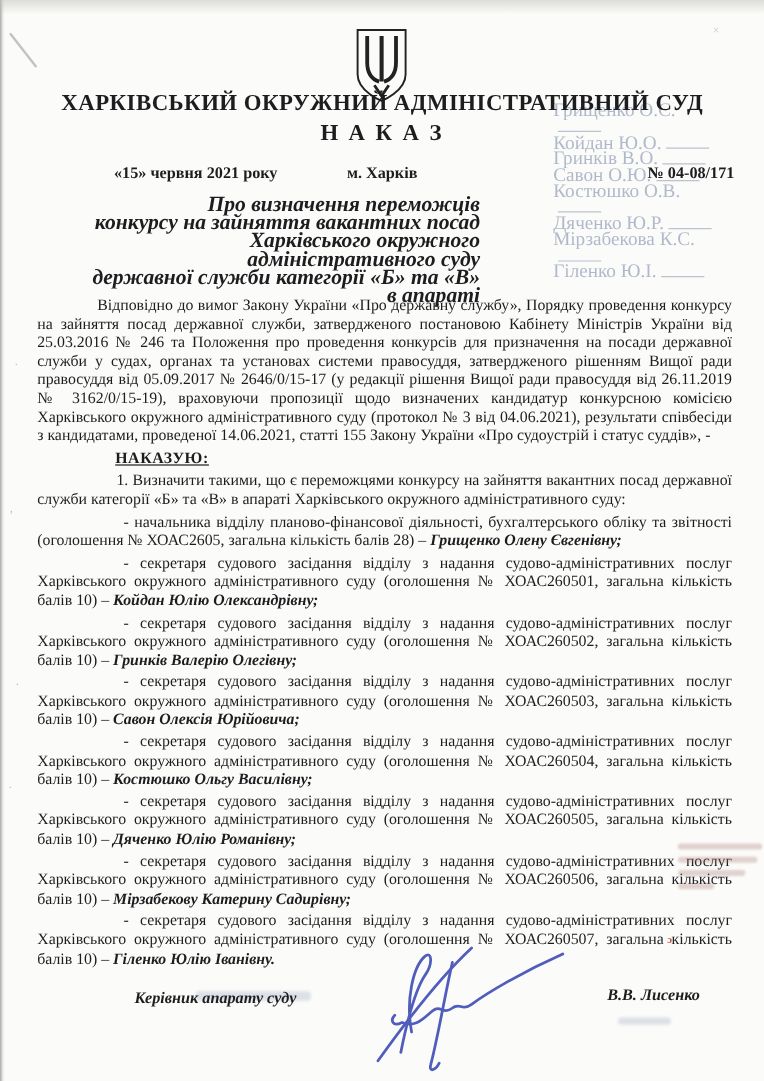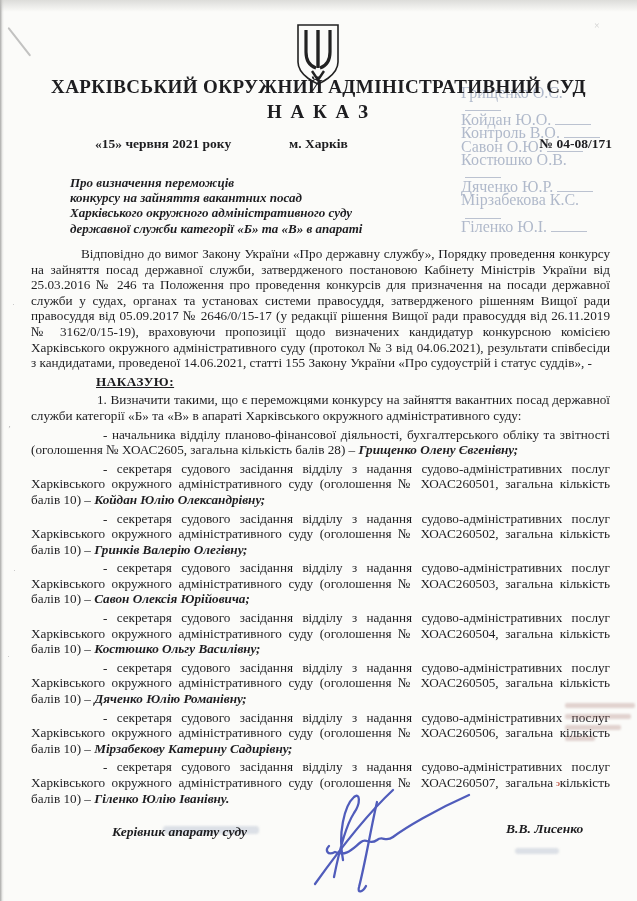--- a/index.html
+++ b/index.html
@@ -23,22 +23,22 @@
   .meta-row{position:absolute;left:0;top:136px;width:100%;height:18px;font-weight:bold;font-size:13.5px;}
   .meta-date{position:absolute;left:95px;}
   .meta-city{position:absolute;left:0;width:100%;text-align:center;}
   .meta-number{position:absolute;right:25px;}
   
   .ghost-names{position:absolute;left:461px;top:86px;width:140px;font-size:16px;line-height:13.4px;
                color:rgba(123,138,168,.58);filter:blur(.4px);}
   .ghost-names .g-line{display:inline-block;width:36px;height:8px;margin-left:4px;
                        border-bottom:1px solid rgba(123,138,168,.5);}
   
-  .subject{position:absolute;left:70px;top:175px;width:330px;
-           font-weight:bold;font-style:italic;font-size:13px;line-height:15.2px;}
+  .subject{position:absolute;left:70px;top:163px;width:330px;
+           font-weight:bold;font-style:italic;font-size:18px;line-height:15.2px;text-align:right;}
   
   .doc-body{position:absolute;left:28px;top:243px;width:585px;
             font-size:13.2px;line-height:15.6px;text-align:justify;}
   .doc-body p{margin:3px;text-indent:50px;}
   .doc-body p.order-word{font-weight:bold;text-indent:65px;letter-spacing:.5px;text-decoration:underline;}
   .doc-body p.item-one{text-indent:66px;}
   .doc-body p.winner{text-indent:72px;}
   .doc-body p.item-two{text-indent:86px;}
   .u{}
   .winner .name{font-weight:bold;font-style:italic;}
@@ -74,21 +74,21 @@
       <path d="M34,6 V28 C34,37 30,42 24,44" fill="none" stroke="#222" stroke-width="3.2"></path>
       <path d="M16,47 L22,56 L28,47" fill="none" stroke="#222" stroke-width="2.4"></path>
     </svg>
   </div>
 
   <div class="ghost-names">
   <div><span>Грищенко О.Є.</span><span class="g-line"></span></div>
 
   <div><span>Койдан Ю.О.</span><span class="g-line"></span></div>
 
-  <div><span>Контроль В.О.</span><span class="g-line"></span></div>
+  <div><span>Гринків В.О.</span><span class="g-line"></span></div>
 
   <div><span>Савон О.Ю.</span><span class="g-line"></span></div>
 
   <div><span>Костюшко О.В.</span><span class="g-line"></span></div>
 
   <div><span>Дяченко Ю.Р.</span><span class="g-line"></span></div>
 
   <div><span>Мірзабекова К.С.</span><span class="g-line"></span></div>
 
   <div><span>Гіленко Ю.І.</span><span class="g-line"></span></div>

